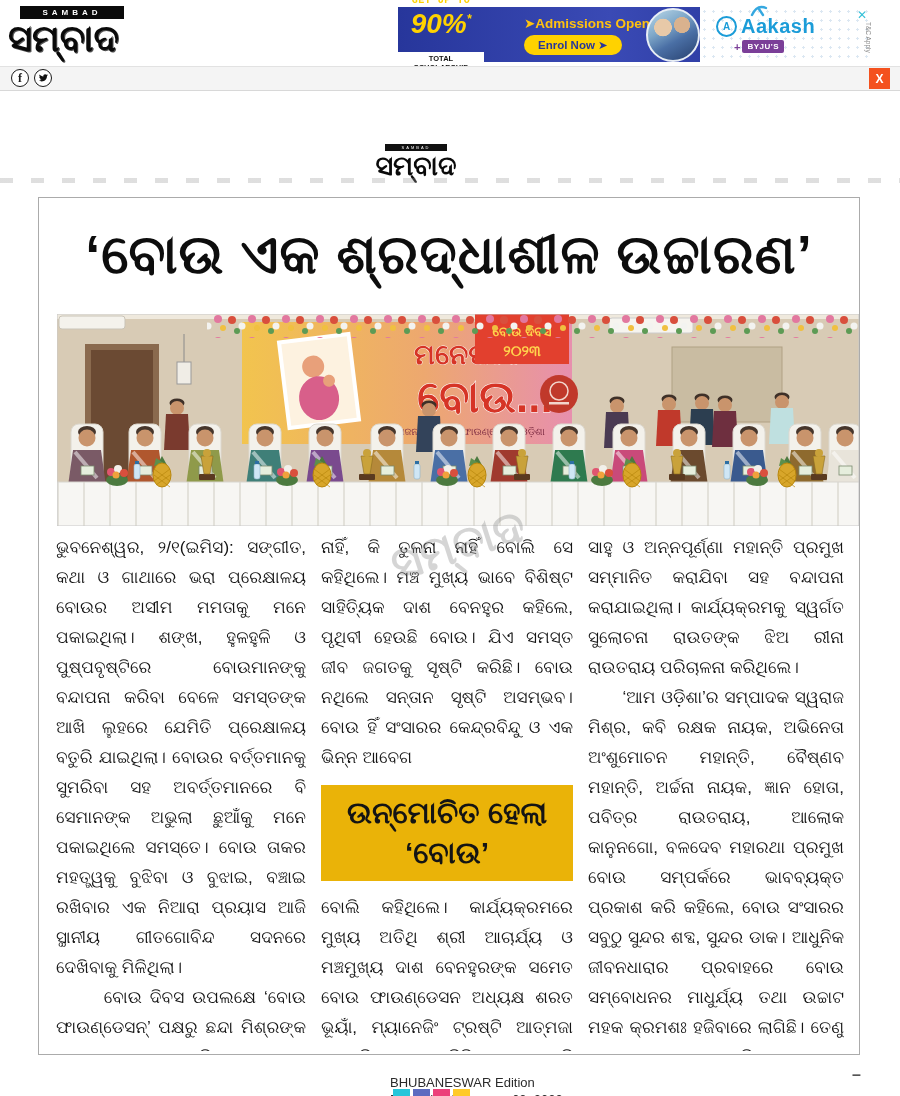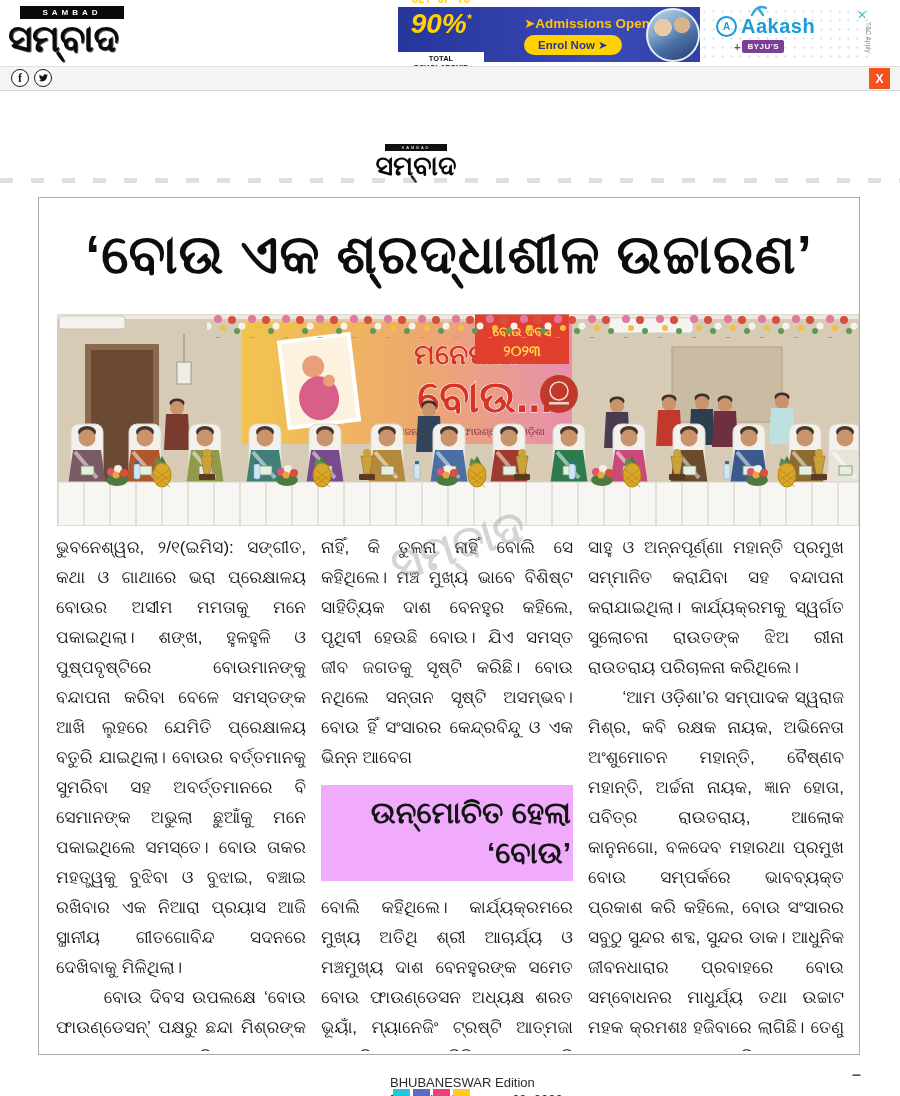--- a/index.html
+++ b/index.html
@@ -60,21 +60,21 @@
   .article{position:absolute;left:38px;top:197px;width:822px;height:858px;background:#fff;
       border:1px solid #ababab;box-sizing:border-box;}
   .headline{margin-top:10px;text-align:center;font-weight:800;font-size:54px;line-height:92px;
       letter-spacing:1px;color:#0d0d0d;white-space:nowrap;overflow:hidden;}
   .photo{position:absolute;left:18px;top:116px;width:802px;height:212px;}
   .col{position:absolute;top:335px;height:518px;overflow:hidden;text-align:justify;
       font-size:17px;line-height:30px;white-space:pre-wrap;color:#141414;}
   .col1{left:17px;width:250px;}
   .col2{left:282px;width:252px;}
   .col3{left:549px;width:256px;}
-  .hibox{background:#f0abfc;text-align:right;font-weight:800;font-size:30px;line-height:40px;
+  .hibox{background:#eab308;text-align:center;font-weight:800;font-size:30px;line-height:40px;
       padding:8px 2px;margin:12px 0;white-space:normal;}
   .watermark{position:absolute;left:350px;top:320px;font-size:46px;font-weight:800;color:#8a8a8a;
       opacity:.35;transform:rotate(-18deg);pointer-events:none;}
   
   .footer{position:absolute;left:390px;top:1074px;font-size:13px;color:#2b2b2b;line-height:17px;}
   .foot-dash{position:absolute;left:852px;top:1066px;color:#555;font-weight:bold;}
   .share-bar{position:absolute;left:393px;top:1089px;display:flex;gap:3px;}
   .share-bar span{width:17px;height:14px;display:inline-block;}
 </style>
 </head>

